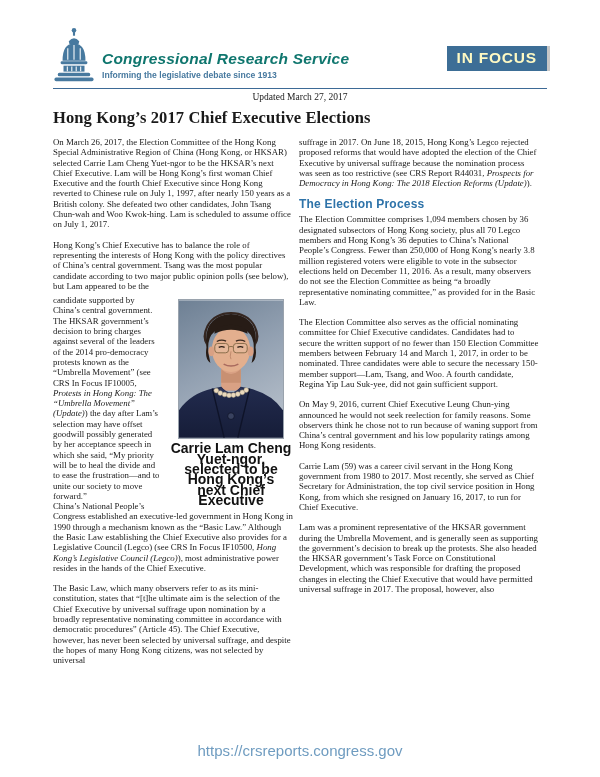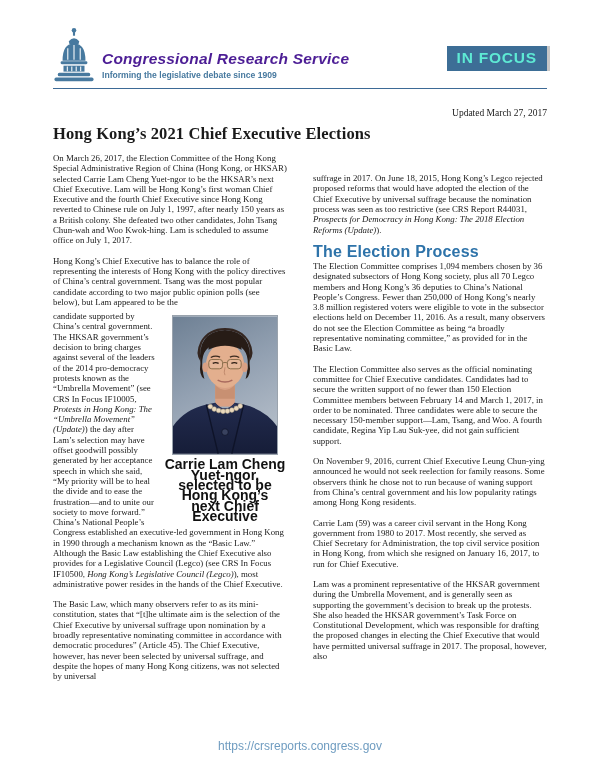--- a/index.html
+++ b/index.html
@@ -10,58 +10,58 @@
     font-family:"Liberation Serif", serif; color:#1a1a1a;
     overflow:hidden;
   }
   
   .header { display:flex; justify-content:space-between; align-items:flex-start; height:60px; }
   .logo-group { display:flex; align-items:flex-end; }
   .dome-svg { width:42px; height:58px; display:block; }
   .org-text { margin-left:7px; padding-bottom:4px; }
   .org-name {
     font-family:"Liberation Sans", sans-serif; font-weight:bold; font-style:italic;
-    font-size:15.5px; color:#4c1d95; letter-spacing:0.2px; white-space:nowrap;
+    font-size:15.5px; color:#0f766e; letter-spacing:0.2px; white-space:nowrap;
   }
   .tagline {
     font-family:"Liberation Sans", sans-serif; font-weight:bold;
     font-size:8.6px; color:#47799f; margin-top:2px; white-space:nowrap;
   }
   .badge {
-    margin-top:20px; background:#3d6e96; color:#5eead4;
+    margin-top:20px; background:#3d6e96; color:#fef9c3;
     font-family:"Liberation Sans", sans-serif; font-weight:bold;
     font-size:15.5px; letter-spacing:0.8px; padding:3px 10px 4px 10px;
     box-shadow:3px 0 0 #c6c6c6; white-space:nowrap;
   }
   .header-rule { border:none; border-top:1.6px solid #3d6a96; margin:2px 0 0 0; }
-  .updated { text-align:right; font-size:9.5px; margin-top:19px; }
+  .updated { text-align:center; font-size:9.5px; margin-top:3px; }
   .doc-title { font-size:16.5px; font-weight:bold; margin:6px 0 9px 0; letter-spacing:0.1px; }
   
-  .columns { display:flex; gap:26px;align-items:center; }
+  .columns { display:flex; gap:6px; }
   .col { width:240px; font-size:8.8px; line-height:10.3px; }
   .col p { margin:0 0 10px 0; }
   .col p:last-child { margin-bottom:0; }
   .section-heading {
     font-family:"Liberation Sans", sans-serif; font-weight:bold;
-    font-size:16px; line-height:13px; color:#2e73a9;
+    font-size:12px; line-height:13px; color:#2e73a9;
     margin:1px 0 3px 0; letter-spacing:0.2px;
   }
   
   .portrait-figure { float:right; width:124px; margin:4px 0 3px 6px; text-align:center; }
   .photo-svg { width:106px; height:140px; display:block; margin:0 auto; border:1px solid #9aa3ad; box-sizing:border-box; }
   .photo-caption {
     font-family:"Liberation Sans", sans-serif; font-weight:bold;
     font-size:14px; line-height:10.4px; color:#111111; margin-top:4px;
   }
   .wrap-block { overflow:visible; }
   
   .footer {
-    position:absolute; left:0; bottom:24px; width:100%;
+    position:absolute; left:0; bottom:18px; width:100%;
     text-align:center; font-family:"Liberation Sans", sans-serif;
-    font-size:12px; color:#6f9cc0; text-decoration:none;
+    font-size:15px; color:#6f9cc0; text-decoration:none;
   }
   .footer a { color:#6f9cc0; text-decoration:none; }
 </style>
 </head>
 <body>
 
 <div class="page">
 
   <div class="header">
     <div class="logo-group">
@@ -81,30 +81,30 @@
           <line x1="22" y1="18.5" x2="22" y2="34"></line>
           <line x1="28.5" y1="22" x2="28.5" y2="34"></line>
           <line x1="15" y1="41" x2="15" y2="46"></line>
           <line x1="19.7" y1="41" x2="19.7" y2="46"></line>
           <line x1="24.3" y1="41" x2="24.3" y2="46"></line>
           <line x1="29" y1="41" x2="29" y2="46"></line>
         </g>
       </svg>
       <div class="org-text">
         <div class="org-name">Congressional Research Service</div>
-        <div class="tagline">Informing the legislative debate since 1909</div>
+        <div class="tagline">Informing the legislative debate since 1913</div>
       </div>
     </div>
     <div class="badge">IN FOCUS</div>
   </div>
 
   <hr class="header-rule">
   <div class="updated">Updated March 27, 2017</div>
 
-  <h1 class="doc-title">Hong Kong’s 2021 Chief Executive Elections</h1>
+  <h1 class="doc-title">Hong Kong’s 2017 Chief Executive Elections</h1>
 
   <div class="columns">
 
     <div class="col">
       <p>On March 26, 2017, the Election Committee of the Hong Kong Special Administrative Region of China (Hong Kong, or HKSAR) selected Carrie Lam Cheng Yuet-ngor to be the HKSAR’s next Chief Executive. Lam will be Hong Kong’s first woman Chief Executive and the fourth Chief Executive since Hong Kong reverted to Chinese rule on July 1, 1997, after nearly 150 years as a British colony. She defeated two other candidates, John Tsang Chun-wah and Woo Kwok-hing. Lam is scheduled to assume office on July 1, 2017.</p>
       <p style="margin-bottom:4px;">Hong Kong’s Chief Executive has to balance the role of representing the interests of Hong Kong with the policy directives of China’s central government. Tsang was the most popular candidate according to two major public opinion polls (see below), but Lam appeared to be the</p>
       <div class="wrap-block">
         <figure class="portrait-figure">
           <svg class="photo-svg" viewBox="0 0 106 140" aria-hidden="true">
             <defs>
@@ -171,21 +171,21 @@
       </div>
       <p><span>China’s National People’s Congress established an executive-led government in Hong Kong in 1990 through a mechanism known as the “Basic Law.” Although the Basic Law establishing the Chief Executive also provides for a Legislative Council (Legco) (see CRS In Focus IF10500, </span><i>Hong Kong’s Legislative Council (Legco)</i><span>), most administrative power resides in the hands of the Chief Executive.</span></p>
       <p>The Basic Law, which many observers refer to as its mini-constitution, states that “[t]he ultimate aim is the selection of the Chief Executive by universal suffrage upon nomination by a broadly representative nominating committee in accordance with democratic procedures” (Article 45). The Chief Executive, however, has never been selected by universal suffrage, and despite the hopes of many Hong Kong citizens, was not selected by universal</p>
     </div>
 
     <div class="col">
       <p><span>suffrage in 2017. On June 18, 2015, Hong Kong’s Legco rejected proposed reforms that would have adopted the election of the Chief Executive by universal suffrage because the nomination process was seen as too restrictive (see CRS Report R44031, </span><i>Prospects for Democracy in Hong Kong: The 2018 Election Reforms (Update)</i><span>).</span></p>
       <h2 class="section-heading">The Election Process</h2>
       <p>The Election Committee comprises 1,094 members chosen by 36 designated subsectors of Hong Kong society, plus all 70 Legco members and Hong Kong’s 36 deputies to China’s National People’s Congress. Fewer than 250,000 of Hong Kong’s nearly 3.8 million registered voters were eligible to vote in the subsector elections held on December 11, 2016. As a result, many observers do not see the Election Committee as being “a broadly representative nominating committee,” as provided for in the Basic Law.</p>
       <p>The Election Committee also serves as the official nominating committee for Chief Executive candidates. Candidates had to secure the written support of no fewer than 150 Election Committee members between February 14 and March 1, 2017, in order to be nominated. Three candidates were able to secure the necessary 150-member support—Lam, Tsang, and Woo. A fourth candidate, Regina Yip Lau Suk-yee, did not gain sufficient support.</p>
-      <p>On November 9, 2016, current Chief Executive Leung Chun-ying announced he would not seek reelection for family reasons. Some observers think he chose not to run because of waning support from China’s central government and his low popularity ratings among Hong Kong residents.</p>
+      <p>On May 9, 2016, current Chief Executive Leung Chun-ying announced he would not seek reelection for family reasons. Some observers think he chose not to run because of waning support from China’s central government and his low popularity ratings among Hong Kong residents.</p>
       <p>Carrie Lam (59) was a career civil servant in the Hong Kong government from 1980 to 2017. Most recently, she served as Chief Secretary for Administration, the top civil service position in Hong Kong, from which she resigned on January 16, 2017, to run for Chief Executive.</p>
       <p>Lam was a prominent representative of the HKSAR government during the Umbrella Movement, and is generally seen as supporting the government’s decision to break up the protests. She also headed the HKSAR government’s Task Force on Constitutional Development, which was responsible for drafting the proposed changes in electing the Chief Executive that would have permitted universal suffrage in 2017. The proposal, however, also</p>
     </div>
 
   </div>
 
   <div class="footer">
     <a href="#">https://crsreports.congress.gov</a>
   </div>
 

